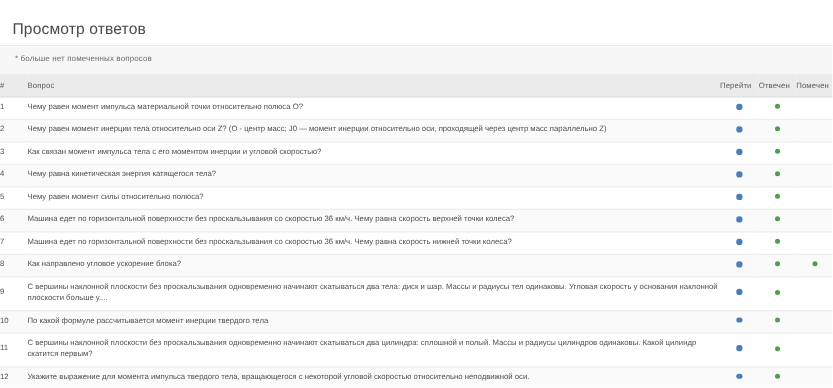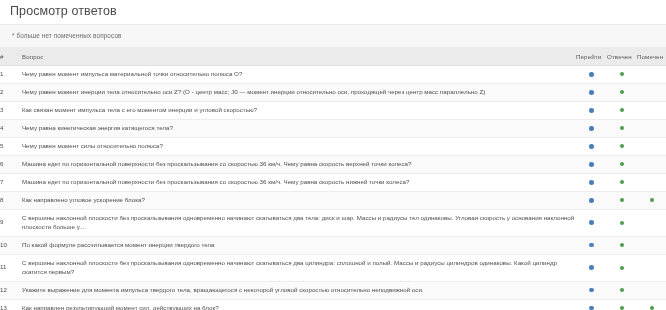--- a/index.html
+++ b/index.html
@@ -10,21 +10,21 @@
     font-family: "Liberation Sans", "DejaVu Sans", sans-serif;
     overflow: hidden;
   }
   .page { width: 666px; height: 310px; position: relative; background:#fff; }
 
   
   .page-title {
     font-size: 12.5px;
     color: #4a4a4a;
     font-weight: 400;
-    padding: 4px 0 6px 10px;
+    padding: 16px 0 6px 10px;
     letter-spacing: 0.1px;
   }
   .title-rule {
     height: 1px;
     background: #e9e9e9;
     margin: 0 0 0 0;
   }
 
   
   .notice {

